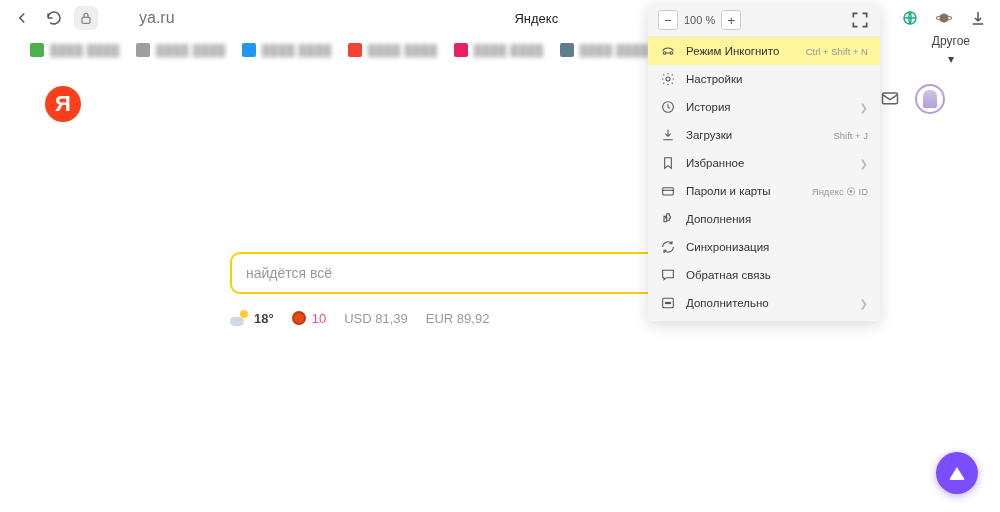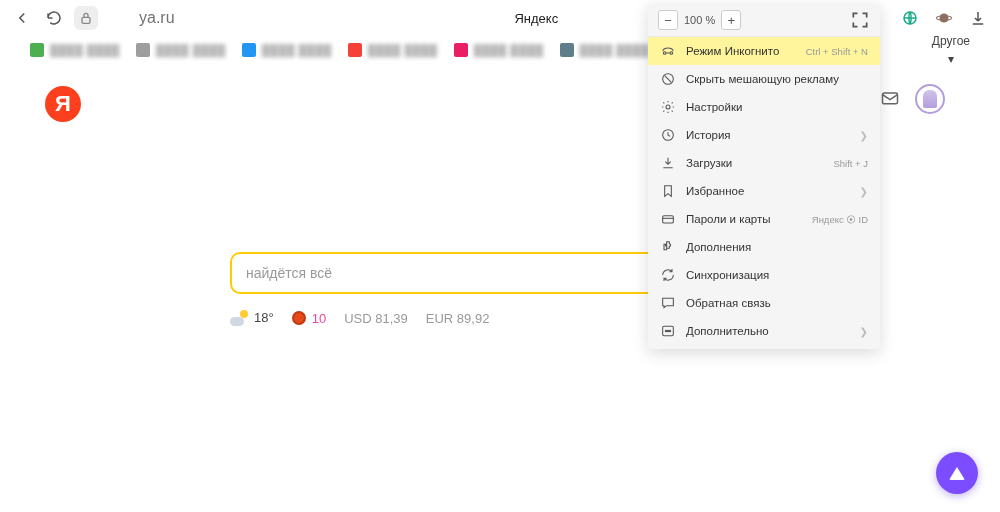--- a/index.html
+++ b/index.html
@@ -23,21 +23,21 @@
   .logo { position: absolute; top: 22px; left: 45px; width: 36px; height: 36px; border-radius: 50%; background: #fc3f1d; display: flex; align-items: center; justify-content: center; color: #fff; font-weight: bold; font-size: 22px; font-family: Arial; }
   .avatar { position: absolute; top: 20px; right: 55px; width: 30px; height: 30px; border-radius: 50%; border: 2px solid #b39ddb; background: #fff; display:flex; align-items:center; justify-content:center; }
   .avatar .inner { width: 14px; height: 18px; border-radius: 6px 6px 2px 2px; background: linear-gradient(#d1c4e9,#b39ddb); }
   .mail-icon { position: absolute; top: 24px; right: 100px; width: 20px; height: 20px; color: #666; }
 
   .search-wrap { position: absolute; top: 188px; left: 50%; transform: translateX(-50%); width: 540px; }
   .search { width: 100%; height: 42px; border: 2px solid #ffcc00; border-radius: 10px; padding: 0 14px; font-size: 14px; color: #555; outline: none; }
   .search::placeholder { color: #999; }
 
   .info-row { position: absolute; top: 246px; left: 50%; transform: translateX(-50%); width: 540px; display: flex; align-items: center; gap: 18px; font-size: 13px; color: #999; }
-  .weather { display: flex; align-items: flex-start; gap: 6px; color: #444; }
+  .weather { display: flex; align-items: flex-end; gap: 6px; color: #444; font-weight: bold; }
   .weather .wicon { width: 18px; height: 16px; position: relative; }
   .wicon .sun { position: absolute; right: 0; top: 0; width: 8px; height: 8px; border-radius: 50%; background: #ffcc33; }
   .wicon .cloud { position: absolute; left: 0; bottom: 0; width: 14px; height: 9px; border-radius: 8px; background: #cfd8e3; }
   .traffic { display: flex; align-items: flex-start; gap: 6px; color: #ec4899; }
   .traffic .dot { width: 14px; height: 14px; border-radius: 50%; background: #e64a19; border: 2px solid #c03a12; }
 
   .menu { position: absolute; top: 4px; right: 120px; width: 232px; background: #f5f5f5; border-radius: 4px; box-shadow: 0 4px 16px rgba(0,0,0,0.15); z-index: 100; padding-bottom: 4px; }
   .menu-top { display: flex; align-items: center; justify-content: space-between; padding: 6px 10px; border-bottom: 1px solid #e8e8e8; }
   .zoom { display: flex; align-items: center; gap: 6px; }
   .zbtn { width: 20px; height: 20px; border: 1px solid #ccc; border-radius: 3px; background: #fff; display: flex; align-items: center; justify-content: center; font-size: 13px; color: #555; cursor: pointer; }
@@ -180,27 +180,20 @@
   <div id="menu-items">
       <div class="menu-item hl">
         <svg class="micon" viewBox="0 0 24 24" fill="none" stroke="currentColor" stroke-width="1.6">
           <path d="M4 12c2-6 14-6 16 0M7 17a2 2 0 1 0 0-4 2 2 0 0 0 0 4zm10 0a2 2 0 1 0 0-4 2 2 0 0 0 0 4zM9 15h6"></path>
         </svg>
         <span class="mlabel">Режим Инкогнито</span>
         <span class="hint">Ctrl + Shift + N</span>
       </div>
       <div class="menu-item">
         <svg class="micon" viewBox="0 0 24 24" fill="none" stroke="currentColor" stroke-width="1.6">
-          <circle cx="12" cy="12" r="8"></circle>
-          <path d="M7 7l10 10"></path>
-        </svg>
-        <span class="mlabel">Скрыть мешающую рекламу</span>
-      </div>
-      <div class="menu-item">
-        <svg class="micon" viewBox="0 0 24 24" fill="none" stroke="currentColor" stroke-width="1.6">
           <circle cx="12" cy="12" r="3"></circle>
           <path d="M12 3v2M12 19v2M5 5l1.5 1.5M17.5 17.5L19 19M3 12h2M19 12h2M5 19l1.5-1.5M17.5 6.5L19 5"></path>
         </svg>
         <span class="mlabel">Настройки</span>
       </div>
       <div class="menu-item">
         <svg class="micon" viewBox="0 0 24 24" fill="none" stroke="currentColor" stroke-width="1.6">
           <circle cx="12" cy="12" r="8"></circle>
           <path d="M12 8v4l3 2"></path>
         </svg>

